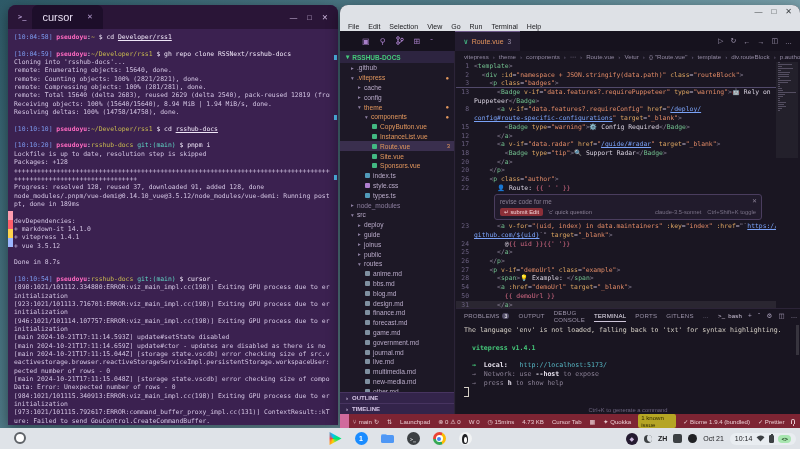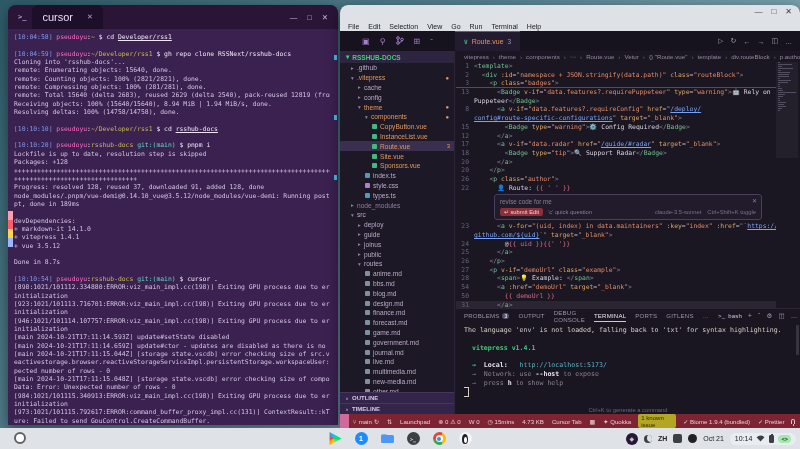--- a/index.html
+++ b/index.html
@@ -9,21 +9,21 @@
   
   .term-win { position:absolute; left:8px; top:5px; width:330px; height:420px; background:#3b2150; border-radius:8px 8px 0 0; box-shadow:0 4px 14px rgba(0,0,0,.45); }
   .term-titlebar { position:absolute; left:0; top:0; right:0; height:24px; background:#2a1537; border-radius:8px 8px 0 0; display:flex; align-items:center; }
   .term-appicon { color:#b79ed1; font:700 7px "DejaVu Sans Mono",monospace; margin:0 6px 0 10px; }
   .term-tab { height:24px; display:flex; align-items:center; gap:14px; background:#1d0e2a; padding:0 10px; border-radius:6px 6px 0 0; margin-top:0; }
   .term-tab span.title { color:#e8def2; font-size:11px;text-align:right; }
   .term-tab .tab-close { color:#b79ed1; font-size:7px; cursor:pointer; }
   .term-controls { margin-left:auto; display:flex; gap:10px; padding-right:10px; color:#cdb8dd; font-size:7.5px; }
   .term-body { position:absolute; left:6px; right:8px; top:28px; bottom:2px; font:6.4px/8.35px "DejaVu Sans Mono",monospace; white-space:pre; overflow:hidden; }
   .tl { height:8.35px; }
-  .tl-t{color:#7d9bf0} .tl-u{color:#ff6ac1;font-weight:normal} .tl-pa{color:#c8b94f}
+  .tl-t{color:#7d9bf0} .tl-u{color:#ff6ac1;font-weight:bold} .tl-pa{color:#c8b94f}
   .tl-gi{color:#5fd7c4} .tl-w{color:#efe6f7} .tl-ul{color:#efe6f7;text-decoration:underline}
   .tl-d{color:#d2c4e2}
   .edge-stripes { position:absolute; left:0; top:206px; width:5px; }
   .edge-stripes div { height:9px; }
   .term-marks { position:absolute; right:1px; top:50px; width:3px; }
   .term-marks div { height:5px; margin-bottom:55px; background:#4fb7e8; }
 
   
   .vs-win { position:absolute; left:340px; top:5px; width:460px; height:423px; border-radius:8px 8px 0 0; box-shadow:0 4px 14px rgba(0,0,0,.45); background:#1b1723; }
   .vs-frame { position:absolute; left:0; top:0; right:0; height:26px; background:#dee1e6; border-radius:8px 8px 0 0; }

